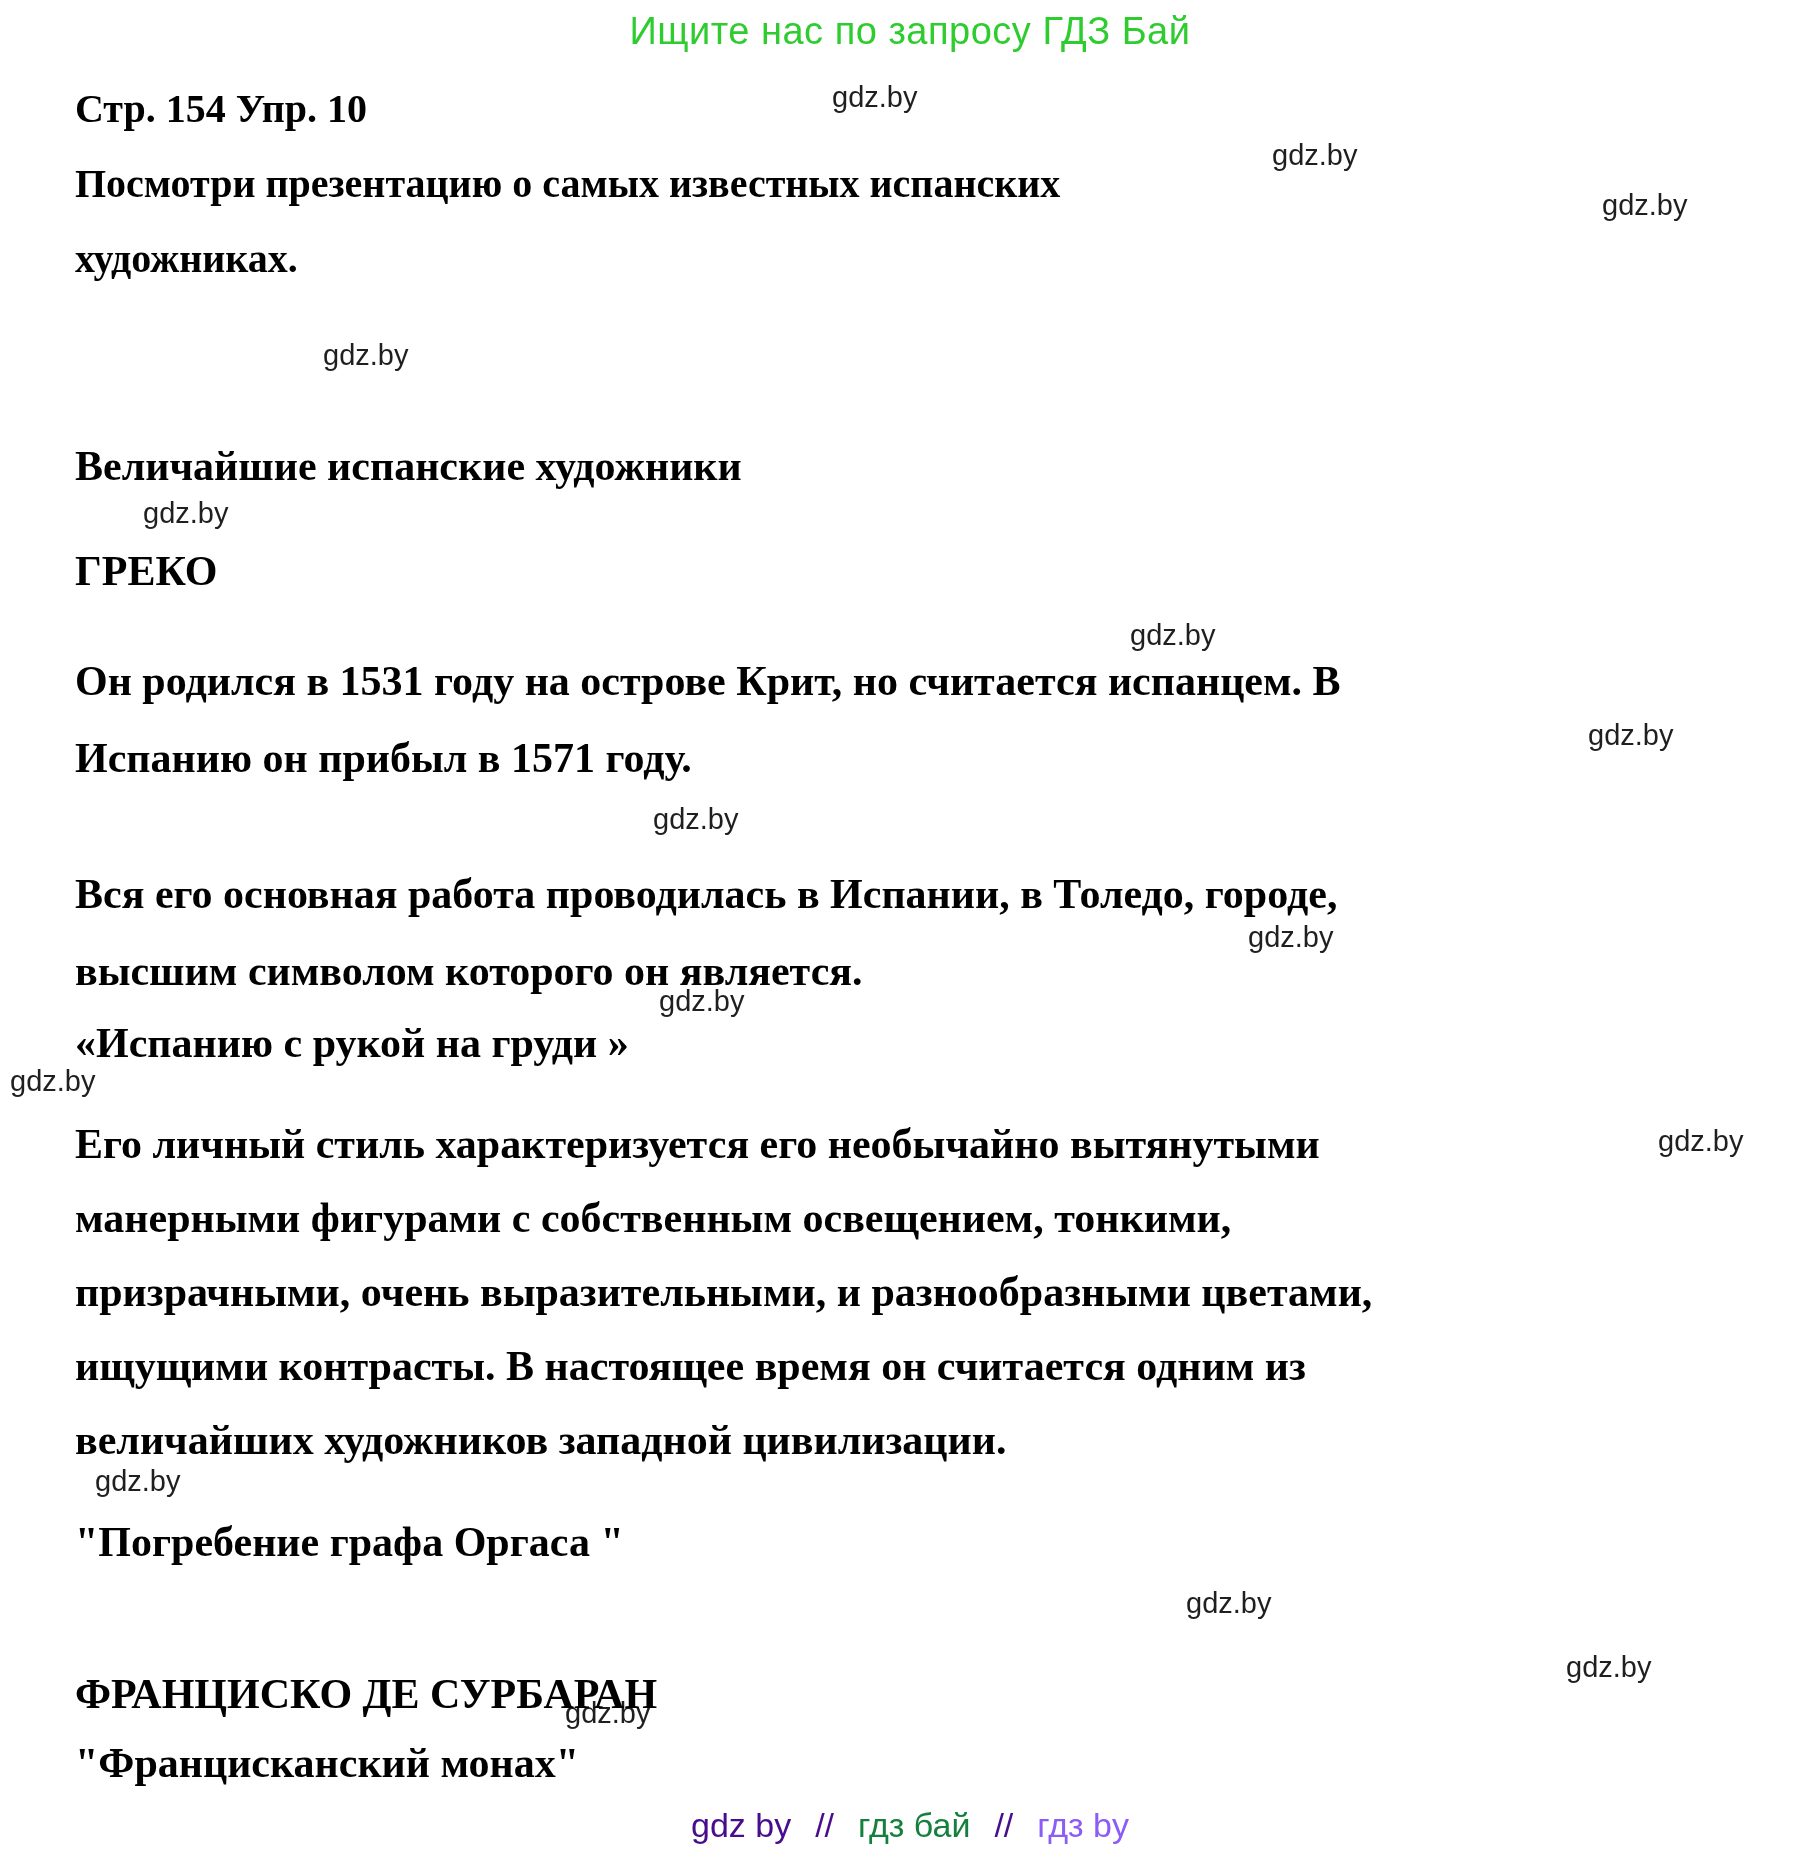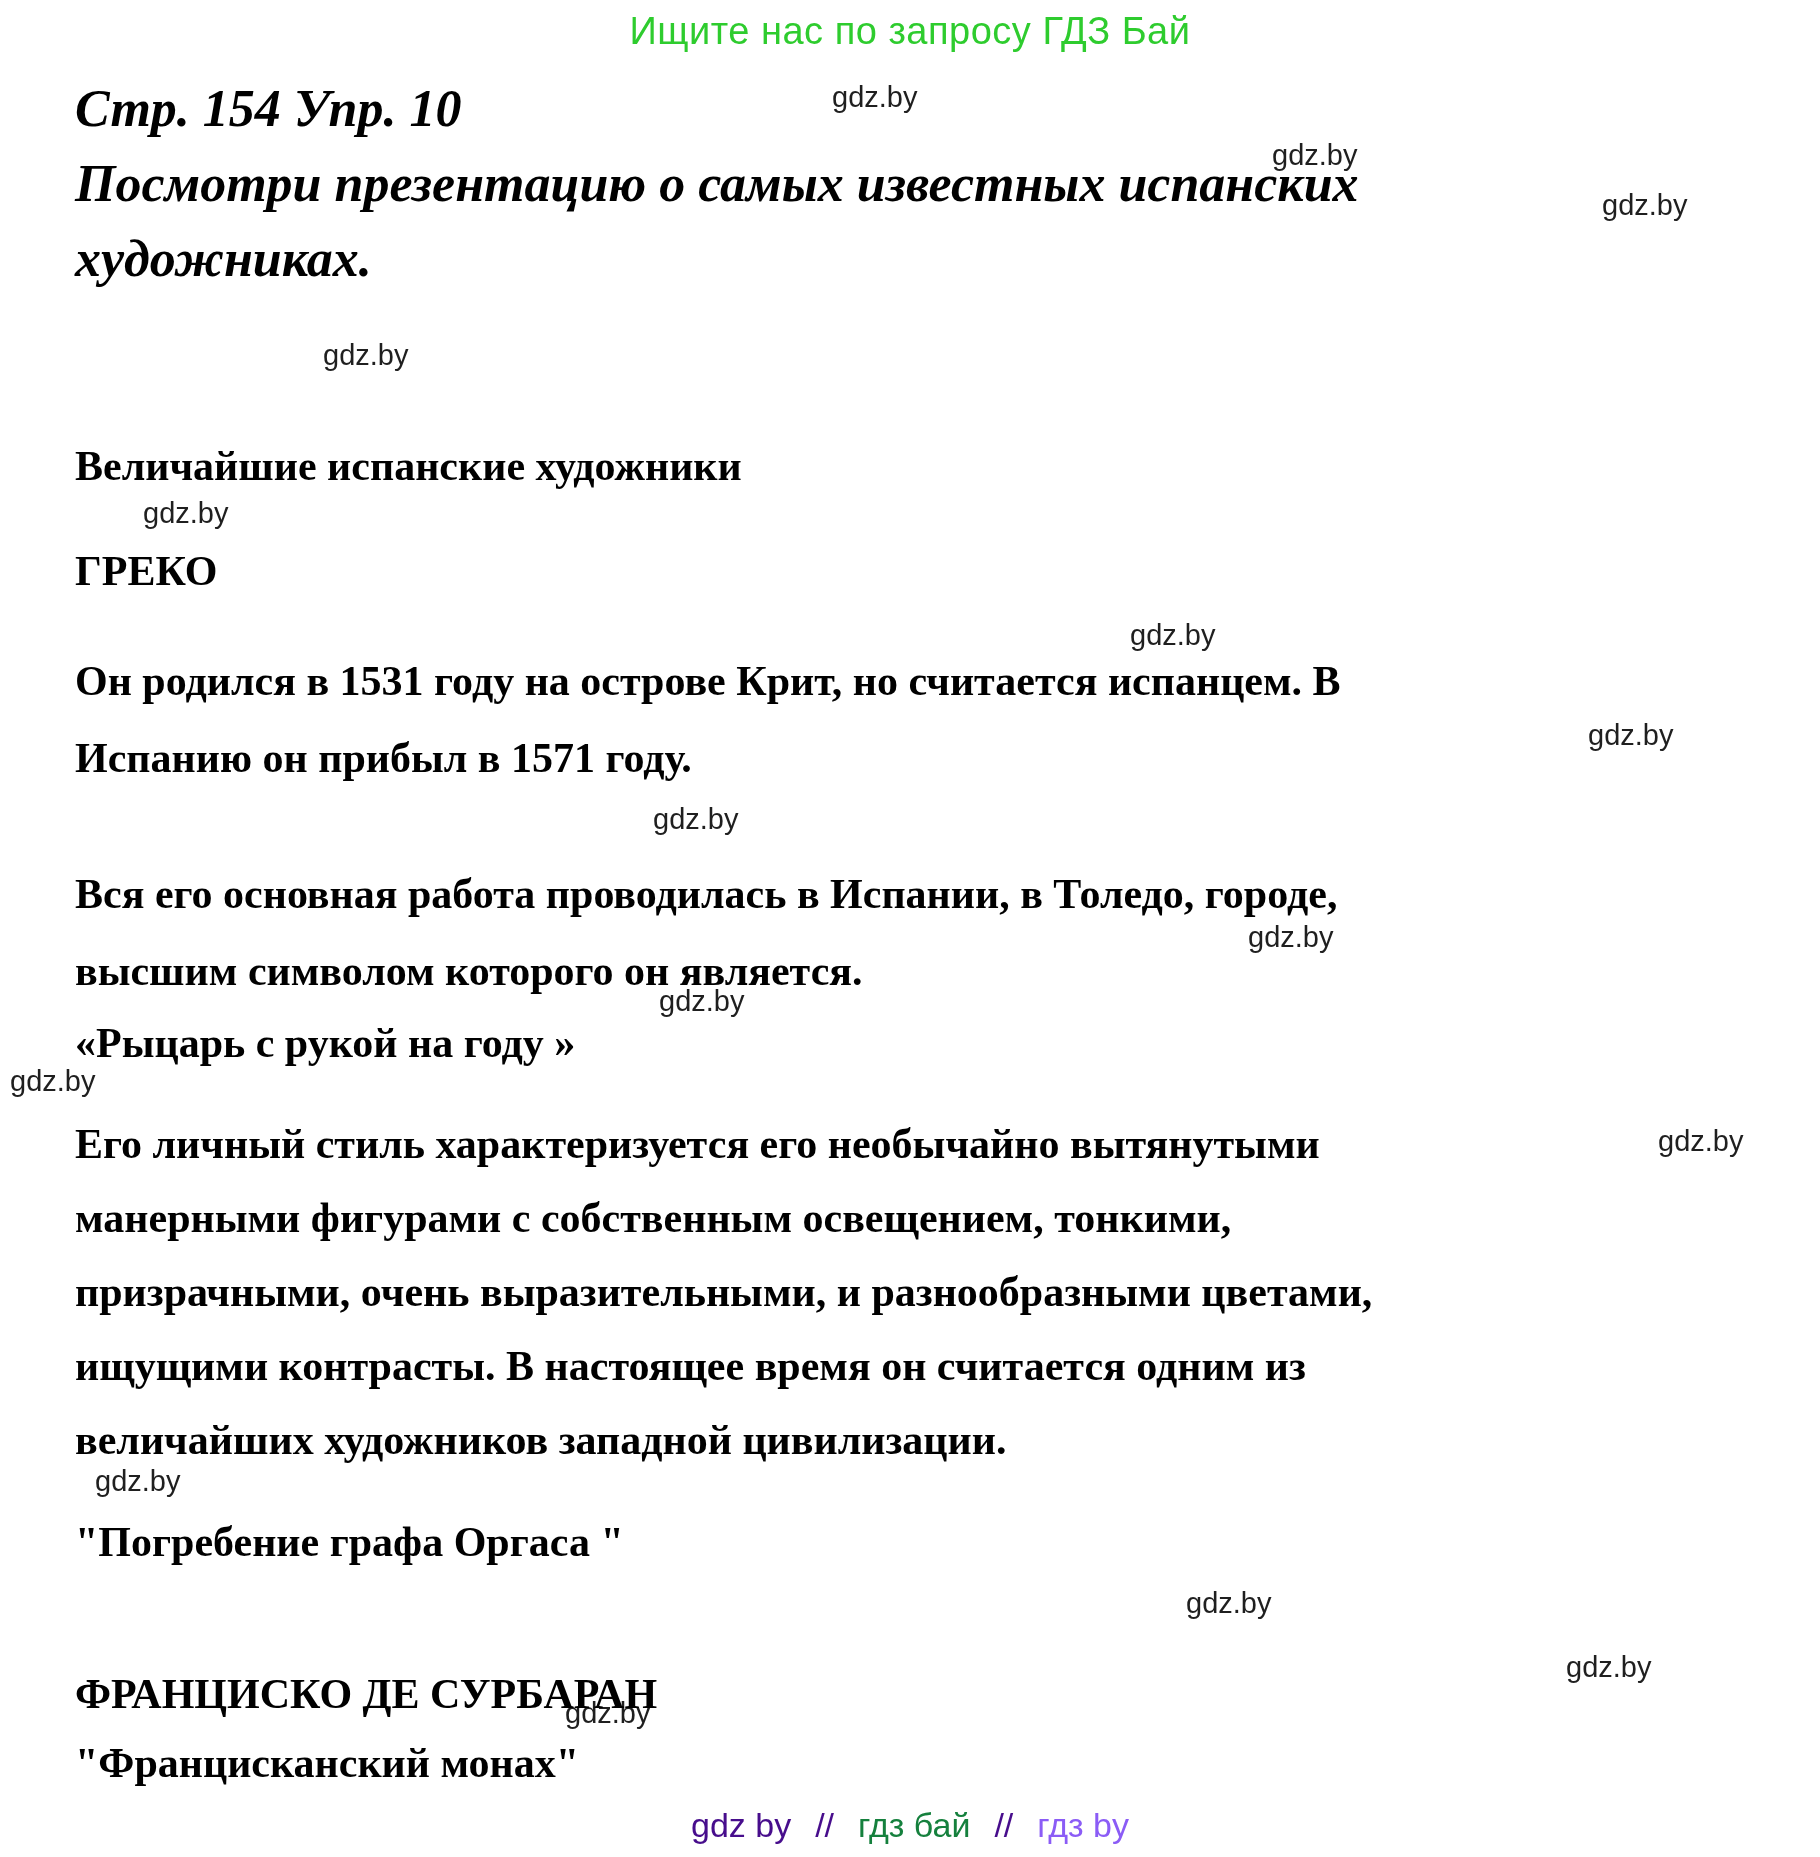--- a/index.html
+++ b/index.html
@@ -25,23 +25,22 @@
     position:absolute;
     left:75px;
     font-family:"Liberation Serif", serif;
     font-size:42px;
     line-height:77px;
     white-space:nowrap;
     font-weight:700;
   }
   .bold{
     font-weight:700;
-    font-size:52px;
+    font-size:40px;
     line-height:75px;
-    font-style:italic;
   }
   .wm{
     position:absolute;
     font-family:"Liberation Sans", sans-serif;
     font-size:29px;
     line-height:34px;
     white-space:nowrap;
     text-align:right;
   }
   .footer{
@@ -98,21 +97,21 @@
   <div class="serif-block bold" id="task-title">Посмотри презентацию о самых известных испанских<br>художниках.</div>
 
   <div class="serif-block" id="pres-title">Величайшие испанские художники</div>
 
   <div class="serif-block" id="greco-title">ГРЕКО</div>
 
   <div class="serif-block" id="greco-bio">Он родился в 1531 году на острове Крит, но считается испанцем. В<br>Испанию он прибыл в 1571 году.</div>
 
   <div class="serif-block" id="greco-work">Вся его основная работа проводилась в Испании, в Толедо, городе,<br>высшим символом которого он является.</div>
 
-  <div class="serif-block" id="knight-title">«Рыцарь с рукой на году »</div>
+  <div class="serif-block" id="knight-title">«Испанию с рукой на груди »</div>
 
   <div class="serif-block" id="greco-style">Его личный стиль характеризуется его необычайно вытянутыми<br>манерными фигурами с собственным освещением, тонкими,<br>призрачными, очень выразительными, и разнообразными цветами,<br>ищущими контрасты. В настоящее время он считается одним из<br>величайших художников западной цивилизации.</div>
 
   <div class="serif-block" id="orgaz-title">"Погребение графа Оргаса "</div>
 
   <div class="serif-block" id="zurbaran-title">ФРАНЦИСКО ДЕ СУРБАРАН</div>
 
   <div class="serif-block" id="monk-title">"Францисканский монах"</div>
 
   <div class="footer" id="footer"><span style="color: rgb(71, 13, 140);">gdz by</span><span style="color: rgb(71, 13, 140);">//</span><span style="color: #15803d;">гдз бай</span><span style="color: rgb(71, 13, 140);">//</span><span style="color: #8b5cf6;">гдз by</span></div>

